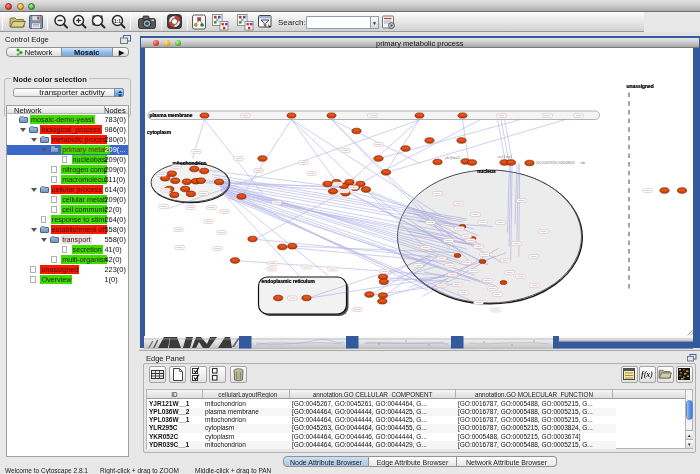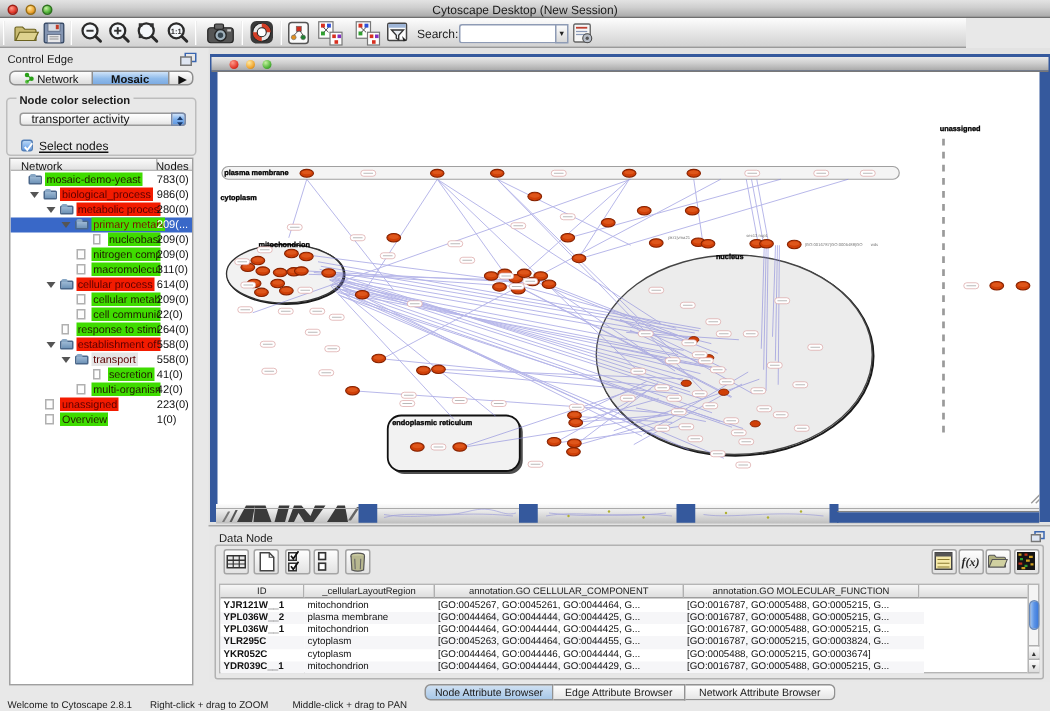--- a/index.html
+++ b/index.html
@@ -23,25 +23,25 @@
   border:1px solid #8e9bb5; border-right:none; border-radius:2px 0 0 2px;}
 .searchdrop { position:absolute; left:370px; top:3.5px; width:9px; height:13px;
   background:linear-gradient(#fcfcfc,#d8d8d8); border:1px solid #8e9bb5; font-size:5px; color:#222; text-align:center; line-height:13px;}
 
 .cp { left:0; top:32px; width:139px; height:442px; background:#e8e8e8; }
 .cptitle { position:absolute; left:5px; top:3px; font-size:7.5px; color:#1a1a1a; }
 .tabwrap { position:absolute; left:6px; top:15px; width:123px; height:9.5px;
   border:1px solid #8f8f8f; border-radius:4px; background:linear-gradient(#fefefe,#dcdcdc); overflow:hidden; }
 .tabseg { position:absolute; top:0; height:100%; font-size:7.5px; color:#111; text-align:center; }
 .mosaic { background:linear-gradient(#cfe3f8,#8fbbea 55%,#7cabe2); font-weight:bold; border-left:1px solid #8f8f8f; border-right:1px solid #8f8f8f;text-align:center;}
-.fieldset { position:absolute; left:4px; top:33px; width:127px; height:39px;
+.fieldset { position:absolute; left:4px; top:46px; width:127px; height:39px;
   border:1px solid #bdbdbd; border-radius:3px; }
 .fslegend { position:absolute; left:6px; top:-4px; background:#e8e8e8; padding:0 2px; font-size:7.5px; font-weight:bold; color:#1a1a1a;}
 .combo { position:absolute; left:8px; top:9px; width:111px; height:9px; background:linear-gradient(#ffffff,#f2f2f2 60%,#e4e4e4);
-  border:1px solid #9a9a9a; border-radius:2.5px; font-size:8px; color:#111; text-align:left; padding-left:7px; line-height:8.5px;}
+  border:1px solid #9a9a9a; border-radius:2.5px; font-size:8px; color:#111; text-align:center; padding-left:7px; line-height:8.5px;}
 .combobtn { position:absolute; right:-1px; top:-1px; width:10px; height:9px; border-radius:0 2.5px 2.5px 0;
   background:linear-gradient(#cde2fa,#7fb0ec 50%,#5d97e2); border:1px solid #7a8aa8; }
 .cb { position:absolute; left:9px; top:26.5px; width:8px; height:8px; border-radius:2px;
   background:linear-gradient(#b8d6f6,#5f9be8); border:1px solid #5580b8; }
 .cblbl { position:absolute; left:21px; top:26.5px; font-size:8px; color:#111;text-decoration:underline; }
 .netlist { position:absolute; left:6px; top:73px; width:123px; height:352px; background:#fff;
   border:1px solid #a0a0a0; overflow:hidden;}
 .nlhead { position:absolute; left:0; top:0; width:100%; height:7.5px;
   background:linear-gradient(#fafafa,#e2e2e2); border-bottom:1px solid #b5b5b5; font-size:7.5px; color:#111;}
 .row { position:absolute; left:0; width:121px; height:10px; font-size:7.2px; white-space:nowrap;}
@@ -87,21 +87,20 @@
 .btabs { left:283px; top:455.5px; width:274px; height:11px; }
 .btab { position:absolute; top:0; height:11px; border:1px solid #929292; font-size:7px; color:#1a1a1a;
   text-align:center; line-height:11px; background:linear-gradient(#fefefe,#e6e6e6); white-space:nowrap;}
 .status { font-size:6.5px; color:#222; top:467px; }
 </style></head><body>
 
 <div class="abs titlebar">
  <div class="tl r" style="left:5px"></div>
  <div class="tl y" style="left:16.5px"></div>
  <div class="tl g" style="left:28px"></div>
- <div class="apptitle">Cytoscape Desktop (New Session)</div>
 </div>
 <div class="abs toolbar">
  <div class="tsep" style="left:2px"></div>
  <div class="tsep" style="left:47px"></div>
  <div class="tsep" style="left:130px"></div>
  <div class="tsep" style="left:160.5px"></div>
  <div class="tsep" style="left:186.5px"></div>
  <svg width="700" height="20" style="position:absolute;left:0;top:0">
 
 <g transform="translate(9,3)">
@@ -346,20 +345,21 @@
         <div class="rnum" style="color:#111">1(0)</div>
       </div>
  </div>
 </div>
 <div class="abs mdibg"></div>
 <div class="abs win">
  <div class="wtitle">
    <div class="wtl" style="left:12px;background:radial-gradient(circle at 35% 30%,#ff9a8a,#e33a2d 60%,#9f1408)"></div>
    <div class="wtl" style="left:23px;background:radial-gradient(circle at 35% 30%,#ffe9a0,#f0a733 60%,#b56a06)"></div>
    <div class="wtl" style="left:34px;background:radial-gradient(circle at 35% 30%,#c4f2a0,#52b43a 60%,#1d7a10)"></div>
+   <div class="wtext">primary metabolic process</div>
  </div>
  <div class="canvas"></div>
 </div>
 <svg class="abs" style="left:144.5px;top:47.5px" width="548" height="288.5" viewBox="144.5 47.5 548 288.5">
     <rect x="147.5" y="110.5" width="451.5" height="8.5" rx="4.2" fill="#f4f4f4" stroke="#a0a0a0" stroke-width="0.8"></rect>
 <ellipse cx="190.2" cy="182.7" rx="39" ry="19.5" fill="none" stroke="#1a1a1a" stroke-width="1.3"></ellipse>
 <ellipse cx="189.5" cy="182" rx="39" ry="19.5" fill="#f2f2f2" stroke="#333" stroke-width="0.9"></ellipse>
 <ellipse cx="489.8" cy="236.8" rx="92" ry="66.5" fill="none" stroke="#1a1a1a" stroke-width="1.4"></ellipse>
 <ellipse cx="489" cy="236" rx="92" ry="66.5" fill="#ececec" stroke="#444" stroke-width="0.9"></ellipse>
 <rect x="260" y="278.5" width="88" height="37" rx="9" fill="#222" opacity="0.8"></rect>
@@ -763,21 +763,21 @@
         <circle cx="285" cy="9" r="0.8"></circle>
  <circle cx="340" cy="6" r="0.8"></circle>
         <circle cx="368" cy="9" r="0.8"></circle>
         <circle cx="390" cy="5" r="0.8"></circle>
 </g>
 <rect x="414" y="5.5" width="135" height="7" fill="#35599d"></rect>
 <line x1="414" y1="5" x2="549" y2="5" stroke="#777" stroke-width="0.6"></line>
 </svg>
   </div>
 <div class="abs dp">
- <div class="dptitle">Data Node</div>
+ <div class="dptitle">Edge Panel</div>
  <svg width="10" height="8" style="position:absolute;left:548px;top:2.5px">
    <rect x="3" y="0.5" width="6" height="4.5" fill="none" stroke="#3a66b0" stroke-width="1"></rect>
    <rect x="0.5" y="2.5" width="6" height="4.5" fill="#dfe6f2" stroke="#777" stroke-width="1"></rect>
  </svg>
  <div class="dpbox">
   <div class="btn" style="left:5px"><svg width="15" height="15">
           <rect x="1.5" y="3.5" width="12" height="8" fill="#e8e8e8" stroke="#333" stroke-width="1"></rect>
           <line x1="1.5" y1="6.5" x2="13.5" y2="6.5" stroke="#333" stroke-width="1"></line>
           <line x1="1.5" y1="9" x2="13.5" y2="9" stroke="#333" stroke-width="0.8"></line>
           <line x1="5.5" y1="3.5" x2="5.5" y2="11.5" stroke="#333" stroke-width="0.8"></line>

